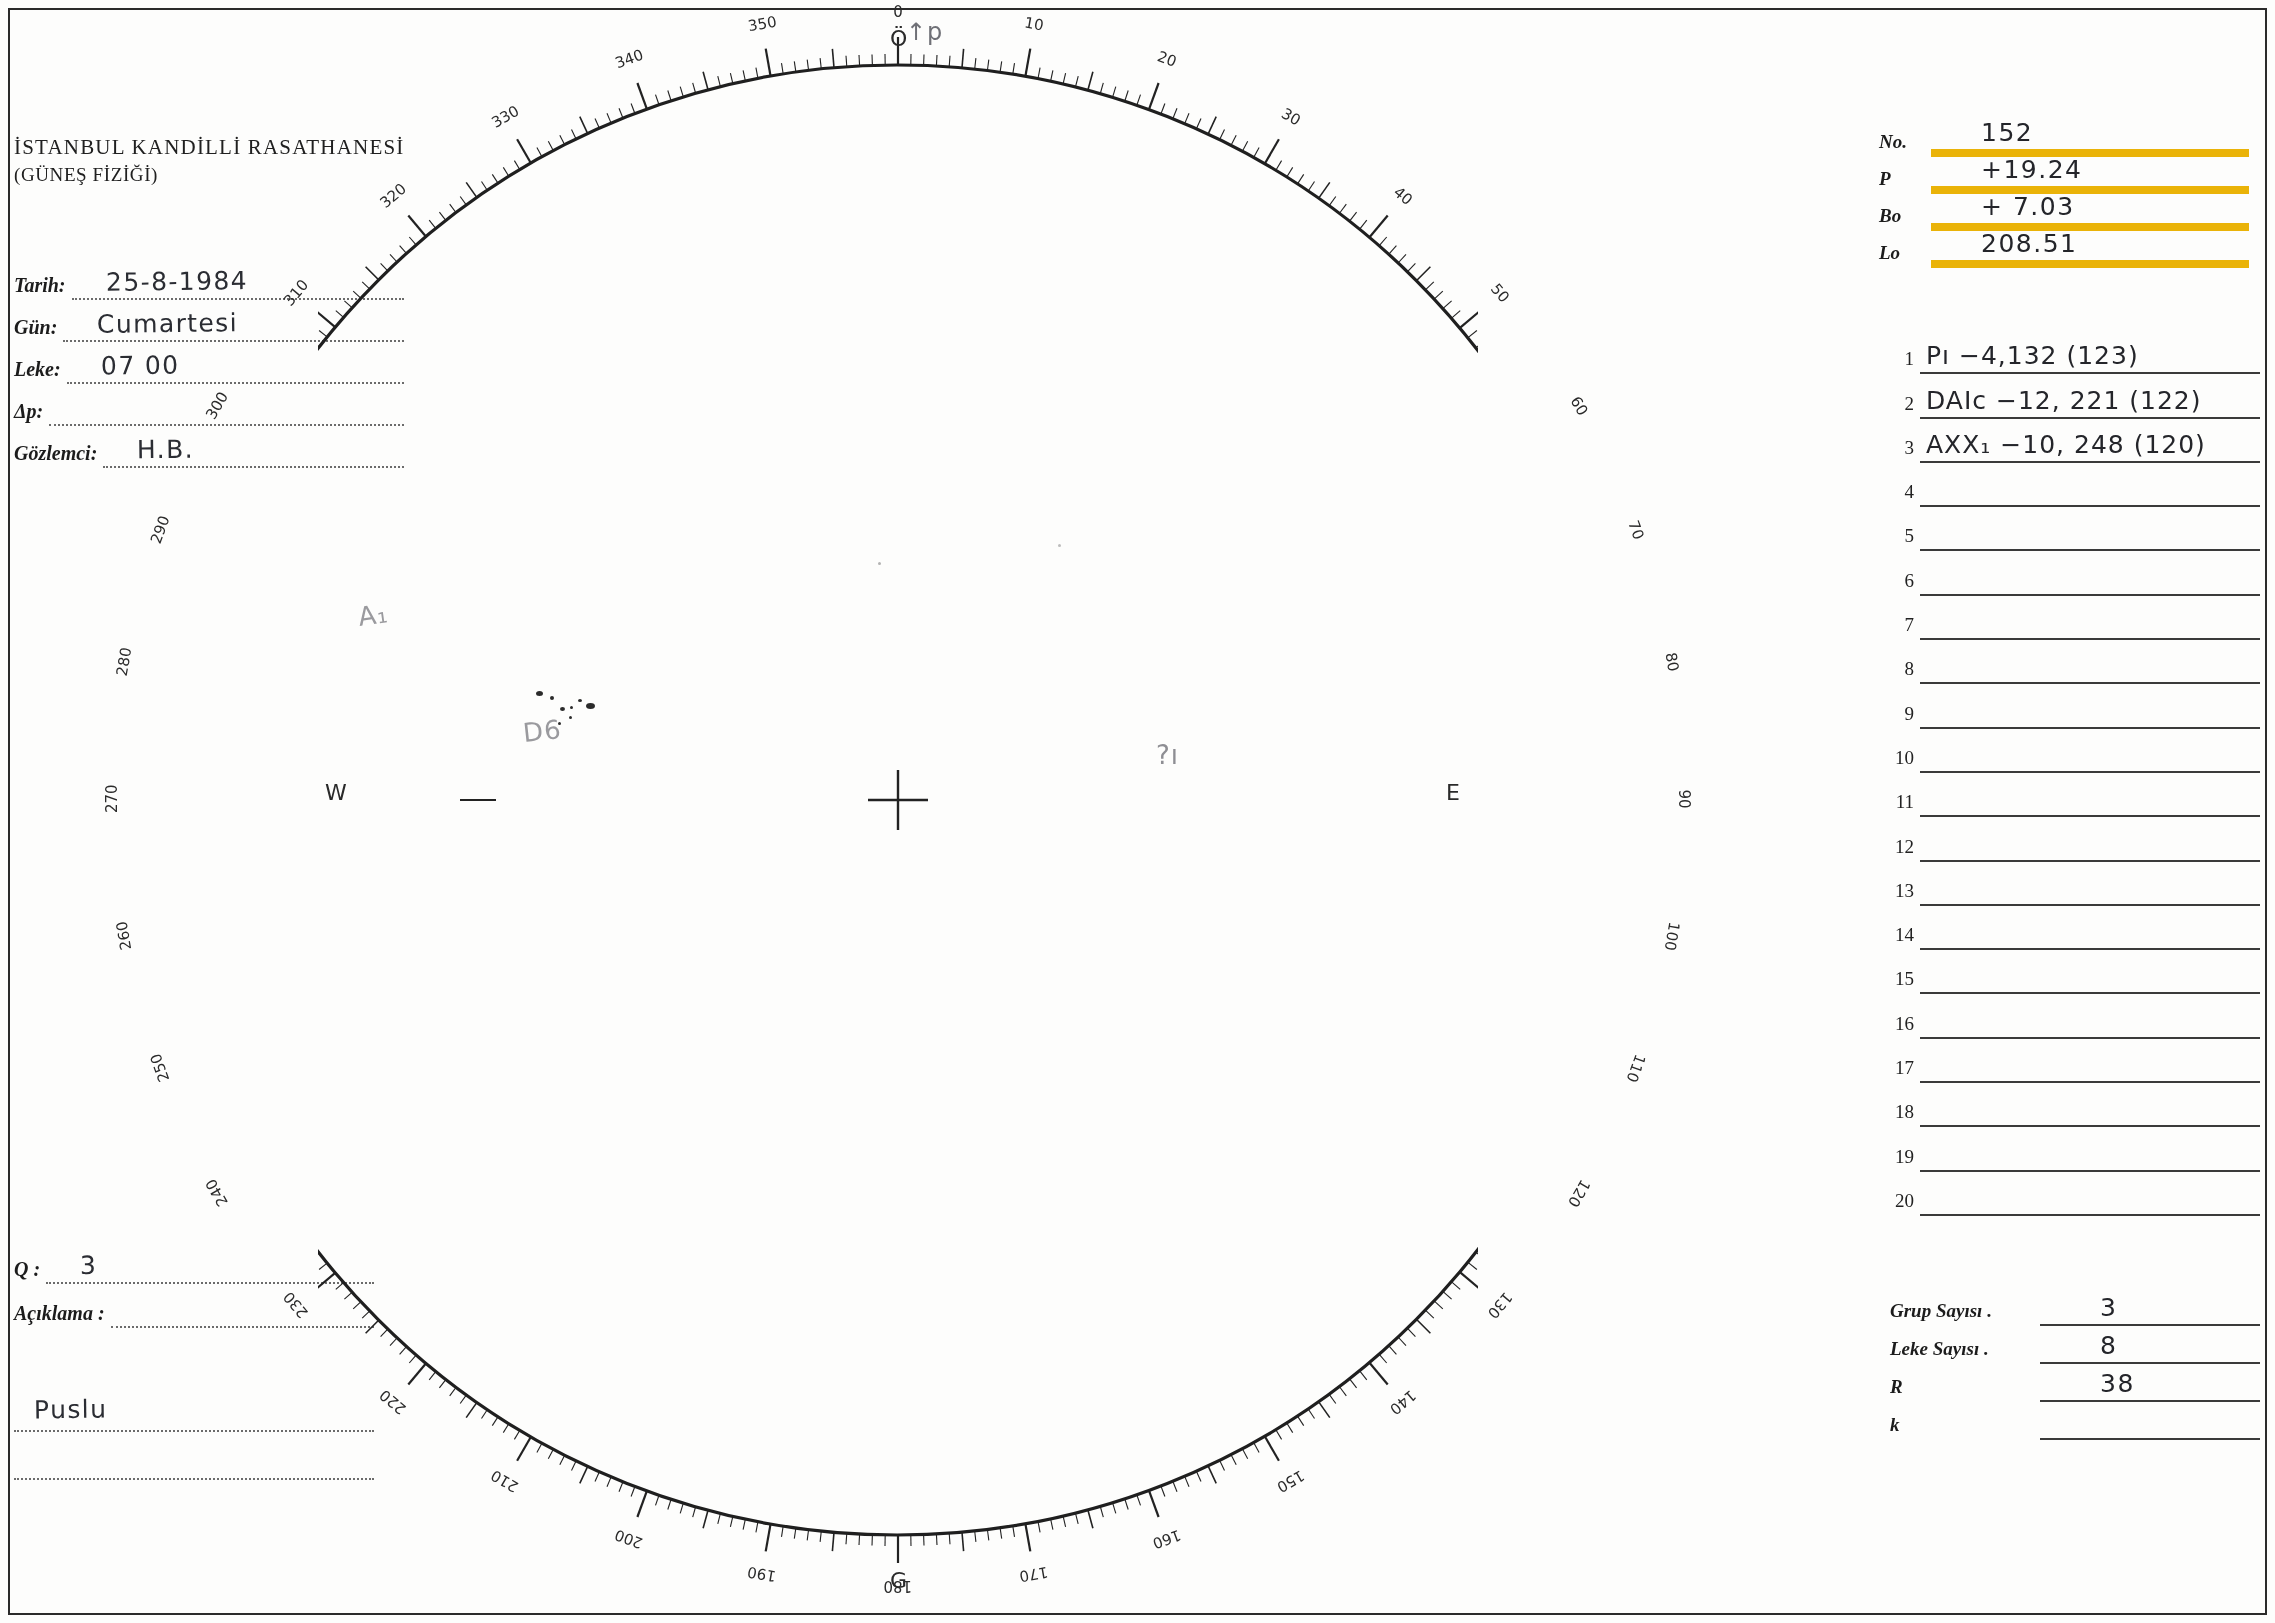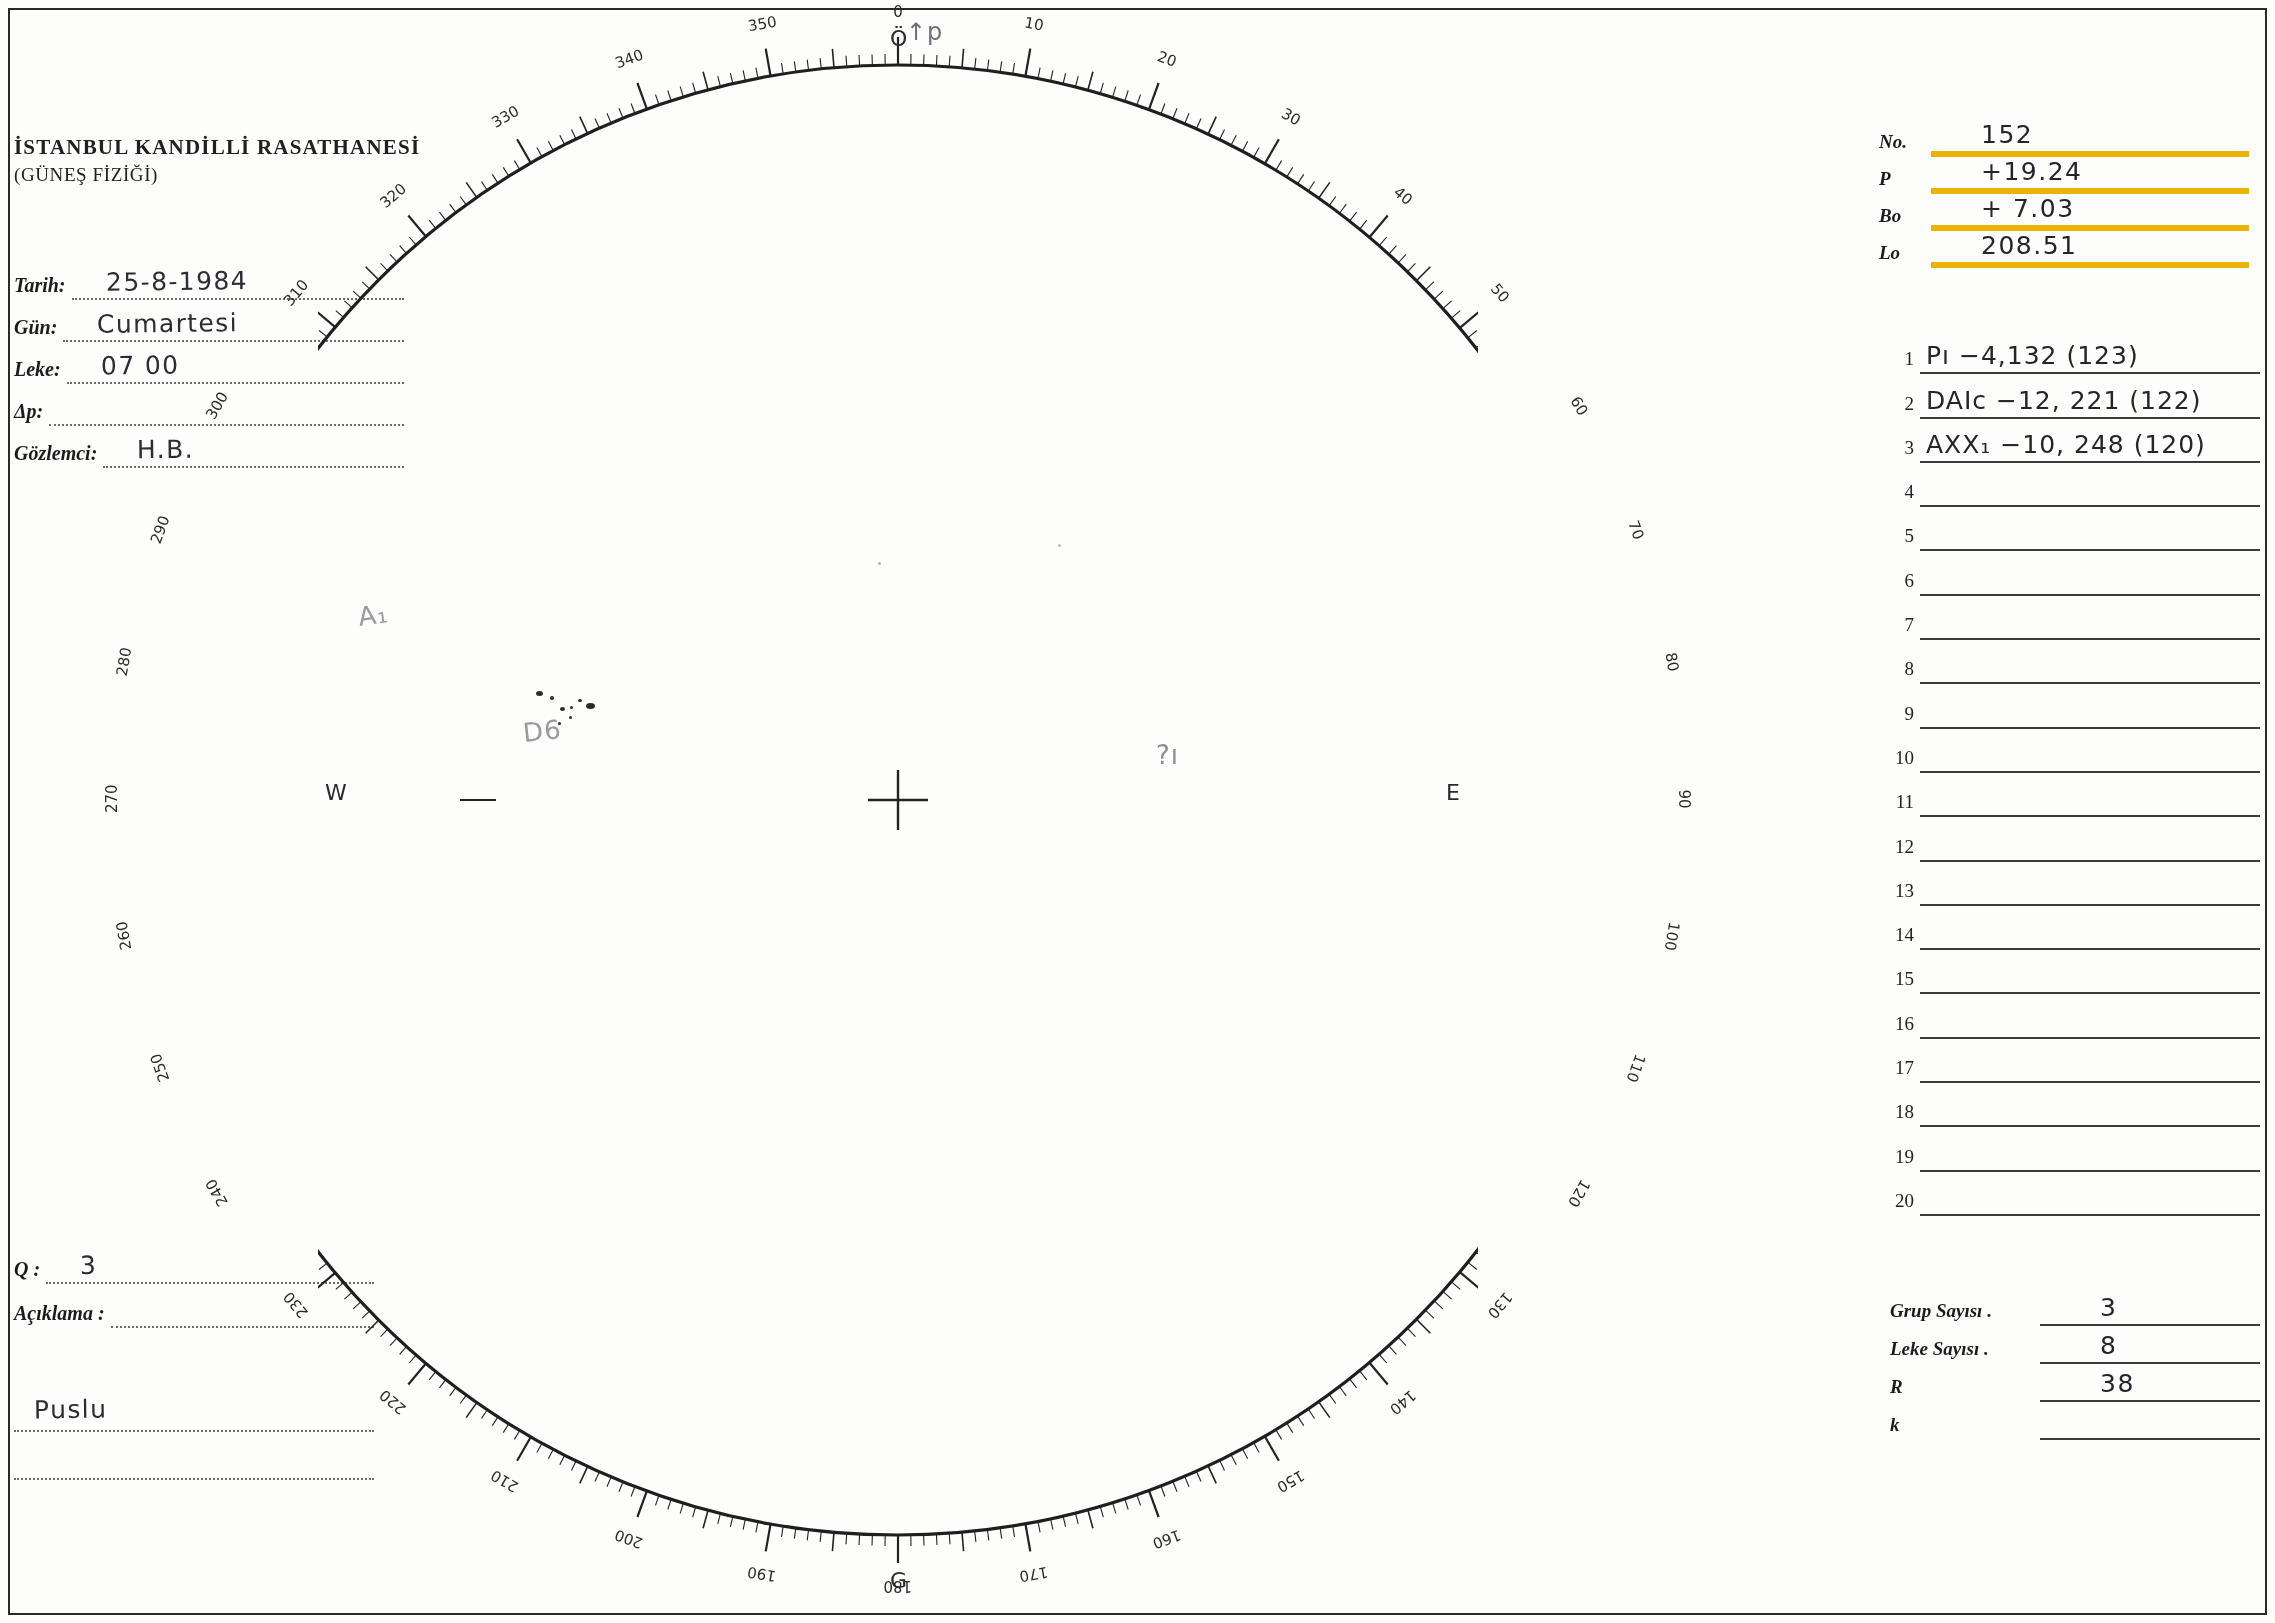--- a/index.html
+++ b/index.html
@@ -19,21 +19,21 @@
   .frame {
     position:absolute;
     left:8px; top:8px; right:8px; bottom:8px;
     border:2px solid #2a2a2a;
   }
 
   
   .org-block { position:absolute; left:14px; top:135px; width:470px; }
   .org-title {
     font-family:"Liberation Serif", serif;
-    font-size:21px; letter-spacing:1.2px; font-weight:700;
+    font-size:21px; letter-spacing:1.2px; font-weight:400;
     color:#202020; white-space:nowrap;
   }
   .org-sub {
     font-family:"Liberation Serif", serif;
     font-size:19px; letter-spacing:0.6px; text-align:left;
     margin-top:4px; width:430px; color:#202020;
   }
 
   .form-left { position:absolute; left:14px; top:258px; width:390px; }
   .frow { display:flex; align-items:flex-end; height:42px; }
@@ -88,21 +88,21 @@
   }
 
   
   .right-panel { position:absolute; left:1851px; top:120px; width:370px;margin-left:28px; }
   .rrow { display:flex; align-items:flex-end; height:37px; }
   .rlabel {
     font-family:"Liberation Serif", serif;
     font-style:italic; font-weight:600; font-size:19px;
     width:52px; color:#1c1c1c; padding-bottom:4px;
   }
-  .rline { flex:1; border-bottom:6px solid #eab308; height:30px; position:relative;text-align:right; }
+  .rline { flex:1; border-bottom:8px solid #eab308; height:30px; position:relative;text-align:right; }
   .rval {
     position:absolute; bottom:2px; left:50px;
     font-family:"DejaVu Sans", sans-serif;
     font-size:25px; color:#24252a; letter-spacing:1.5px;
   }
 
   
   .grouplist { position:absolute; left:1890px; top:330px; width:370px; }
   .grow { display:flex; align-items:flex-end; height:44.3px; position:relative; }
   .gnum {

